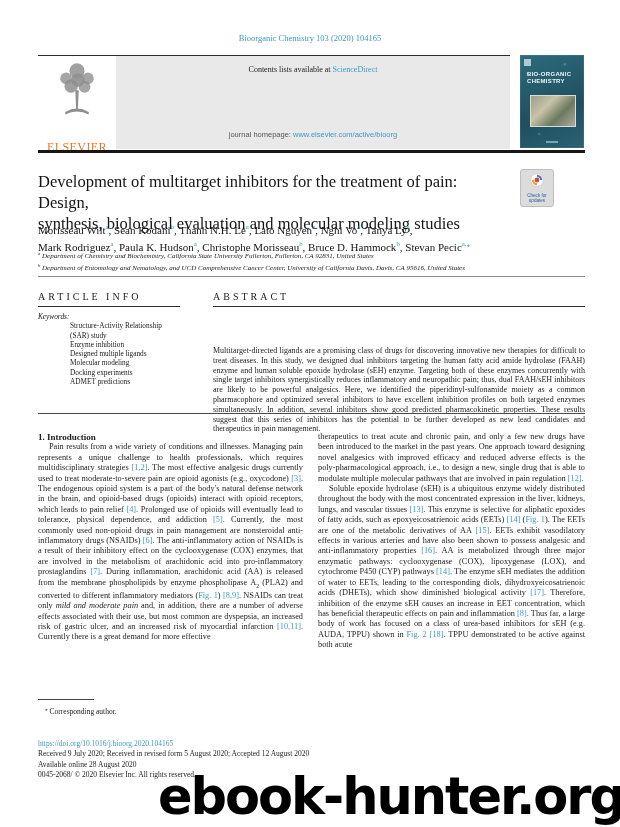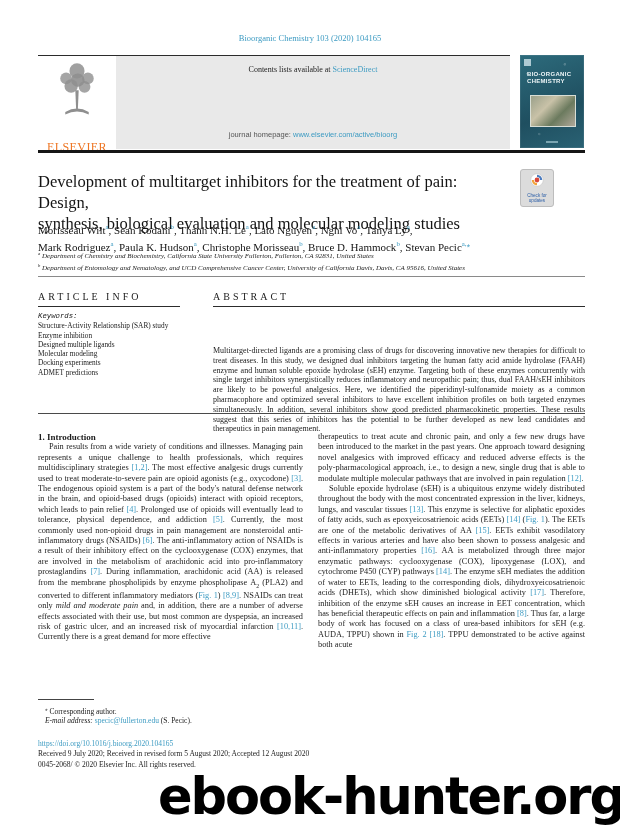--- a/index.html
+++ b/index.html
@@ -56,22 +56,22 @@
   .seg-sup{vertical-align:super;font-size:62%;color:#3d9bc2;}
   .seg-bsup{vertical-align:super;font-size:65%;}
   .seg-link{color:#3d9bc2;}
   .seg-i{font-style:italic;}
   .seg-sub{vertical-align:sub;font-size:70%;}
   
   .info-col{position:absolute;left:38px;top:291px;width:142px;}
   .abs-col{position:absolute;left:213px;top:291px;width:372px;}
   .sec-heading{font-size:10px;letter-spacing:3px;color:#222;}
   .sec-rule{border:none;border-top:1px solid #2c2c2c;margin:4px 0 5px 0;}
-  .keywords-label{font-size:7.3px;font-style:italic;line-height:9.3px;font-family:Liberation Mono, monospace;}
-  .keyword-item{font-size:7.3px;line-height:9.3px;}
+  .keywords-label{font-size:7.3px;font-style:italic;line-height:9.3px;}
+  .keyword-item{font-size:7.3px;line-height:9.3px;margin-left:32px;}
   .abstract-text{font-size:8px;line-height:9.8px;text-align:justify;color:#1c1c1c;margin-top:39px;}
   
   .body-col{position:absolute;top:432px;font-size:8.3px;line-height:10.4px;text-align:justify;color:#1c1c1c;}
   .col1{left:38px;width:265px;}
   .col2{left:318px;width:267px;}
   .intro-heading{font-size:9px;font-weight:bold;margin-bottom:0;}
   .para-indent{text-indent:11px;}
   
   .footnote{position:absolute;left:38px;top:699px;width:265px;font-size:7.5px;line-height:9.5px;}
   .footnote-divider{width:56px;border-top:1px solid #444;margin-bottom:4px;}
@@ -183,24 +183,24 @@
   </div>
 
   <div class="body-col col2">
     <div><span>therapeutics to treat acute and chronic pain, and only a few new drugs have been introduced to the market in the past years. One approach toward designing novel analgesics with improved efficacy and reduced adverse effects is the poly-pharmacological approach, i.e., to design a new, single drug that is able to modulate multiple molecular pathways that are involved in pain regulation </span><span class="seg-link">[12]</span><span>.</span></div>
     <div class="para-indent"><span>Soluble epoxide hydrolase (sEH) is a ubiquitous enzyme widely distributed throughout the body with the most concentrated expression in the liver, kidneys, lungs, and vascular tissues </span><span class="seg-link">[13]</span><span>. This enzyme is selective for aliphatic epoxides of fatty acids, such as epoxyeicosatrienoic acids (EETs) </span><span class="seg-link">[14]</span><span> (</span><span class="seg-link">Fig. 1</span><span>). The EETs are one of the metabolic derivatives of AA </span><span class="seg-link">[15]</span><span>. EETs exhibit vasodilatory effects in various arteries and have also been shown to possess analgesic and anti-inflammatory properties </span><span class="seg-link">[16]</span><span>. AA is metabolized through three major enzymatic pathways: cyclooxygenase (COX), lipoxygenase (LOX), and cytochrome P450 (CYP) pathways </span><span class="seg-link">[14]</span><span>. The enzyme sEH mediates the addition of water to EETs, leading to the corresponding diols, dihydroxyeicosatrienoic acids (DHETs), which show diminished biological activity </span><span class="seg-link">[17]</span><span>. Therefore, inhibition of the enzyme sEH causes an increase in EET concentration, which has beneficial therapeutic effects on pain and inflammation </span><span class="seg-link">[8]</span><span>. Thus far, a large body of work has focused on a class of urea-based inhibitors for sEH (e.g. AUDA, TPPU) shown in </span><span class="seg-link">Fig. 2</span><span> </span><span class="seg-link">[18]</span><span>. TPPU demonstrated to be active against both acute</span></div>
   </div>
 
   <div class="footnote">
     <div class="footnote-divider"></div>
     <div class="line"><span class="seg-bsup">⁎</span><span> Corresponding author.</span></div>
-    <div class="line"><span class="seg-i">E-mail address:</span><span> </span><span class="seg-link">specic@fullerton.edu</span><span> (S. Pecic).</span></div>
   </div>
 
   <div class="footer">
     <div class="teal">https://doi.org/10.1016/j.bioorg.2020.104165</div>
     <div>Received 9 July 2020; Received in revised form 5 August 2020; Accepted 12 August 2020</div>
+    <div>Available online 28 August 2020</div>
     <div>0045-2068/ © 2020 Elsevier Inc. All rights reserved.</div>
   </div>
 
   <div class="watermark">ebook-hunter.org</div>
 
 </div>
 
 </body></html>

